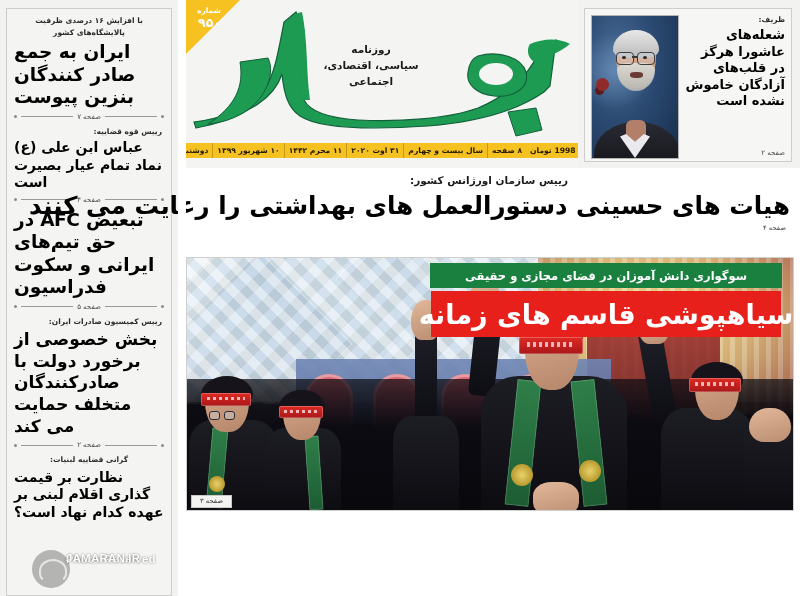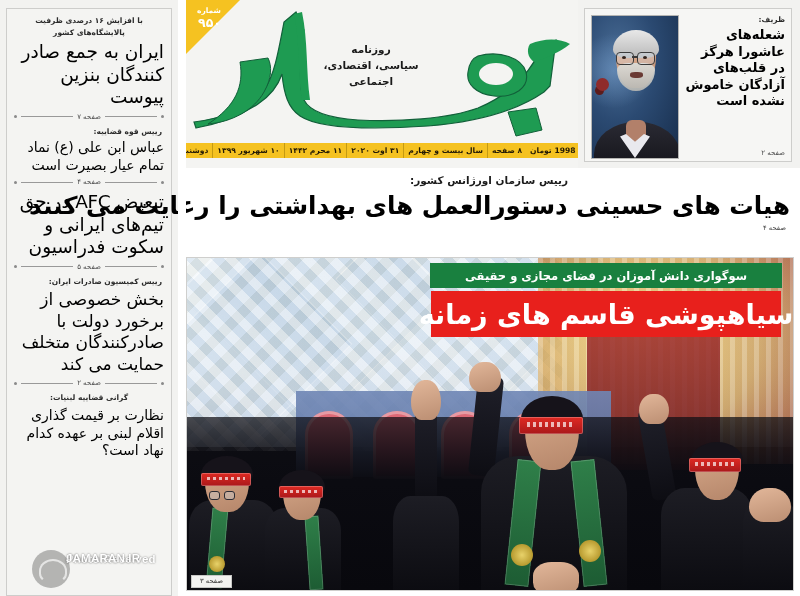--- a/index.html
+++ b/index.html
@@ -55,23 +55,23 @@
     color: #2b2b2b;
     text-align: right;
     font-weight: 600;
     direction: rtl;
     margin-bottom: 2px;
     padding-right: 2px;
   }
   .sb-head {
     font-size: 18.5px;
     line-height: 1.22;
-    font-weight: normal;
+    font-weight: bold;
     color: #000;
-    text-align: right;
+    text-align: left;
     direction: rtl;
     letter-spacing: -0.4px;
     margin: 1px 0 2px 0;
   }
   .sb-head.sm {
     font-size: 14px;
     line-height: 1.25;
   }
   .sb-head.xsm {
     font-size: 17px;
@@ -401,21 +401,21 @@
     color: #3d3d3d;
     text-align: right;
     margin-top: 4px;
     padding-right: 4px;
   }
 
   
   .photo {
     position: absolute;
     left: 186px; top: 257px;
-    width: 608px; height: 334px;
+    width: 608px; height: 254px;
     overflow: hidden;
     background: #0d0d12;
     border: 1px solid #cfcfcd;
     box-sizing: border-box;
   }
   .ph-sky {
     position: absolute;
     left: 0; top: 0; width: 100%; height: 57%;
     background:
       linear-gradient(180deg, #e9f1f7 0%, #dde9f3 40%, #cfdcea 70%, #b9c9dc 100%);

